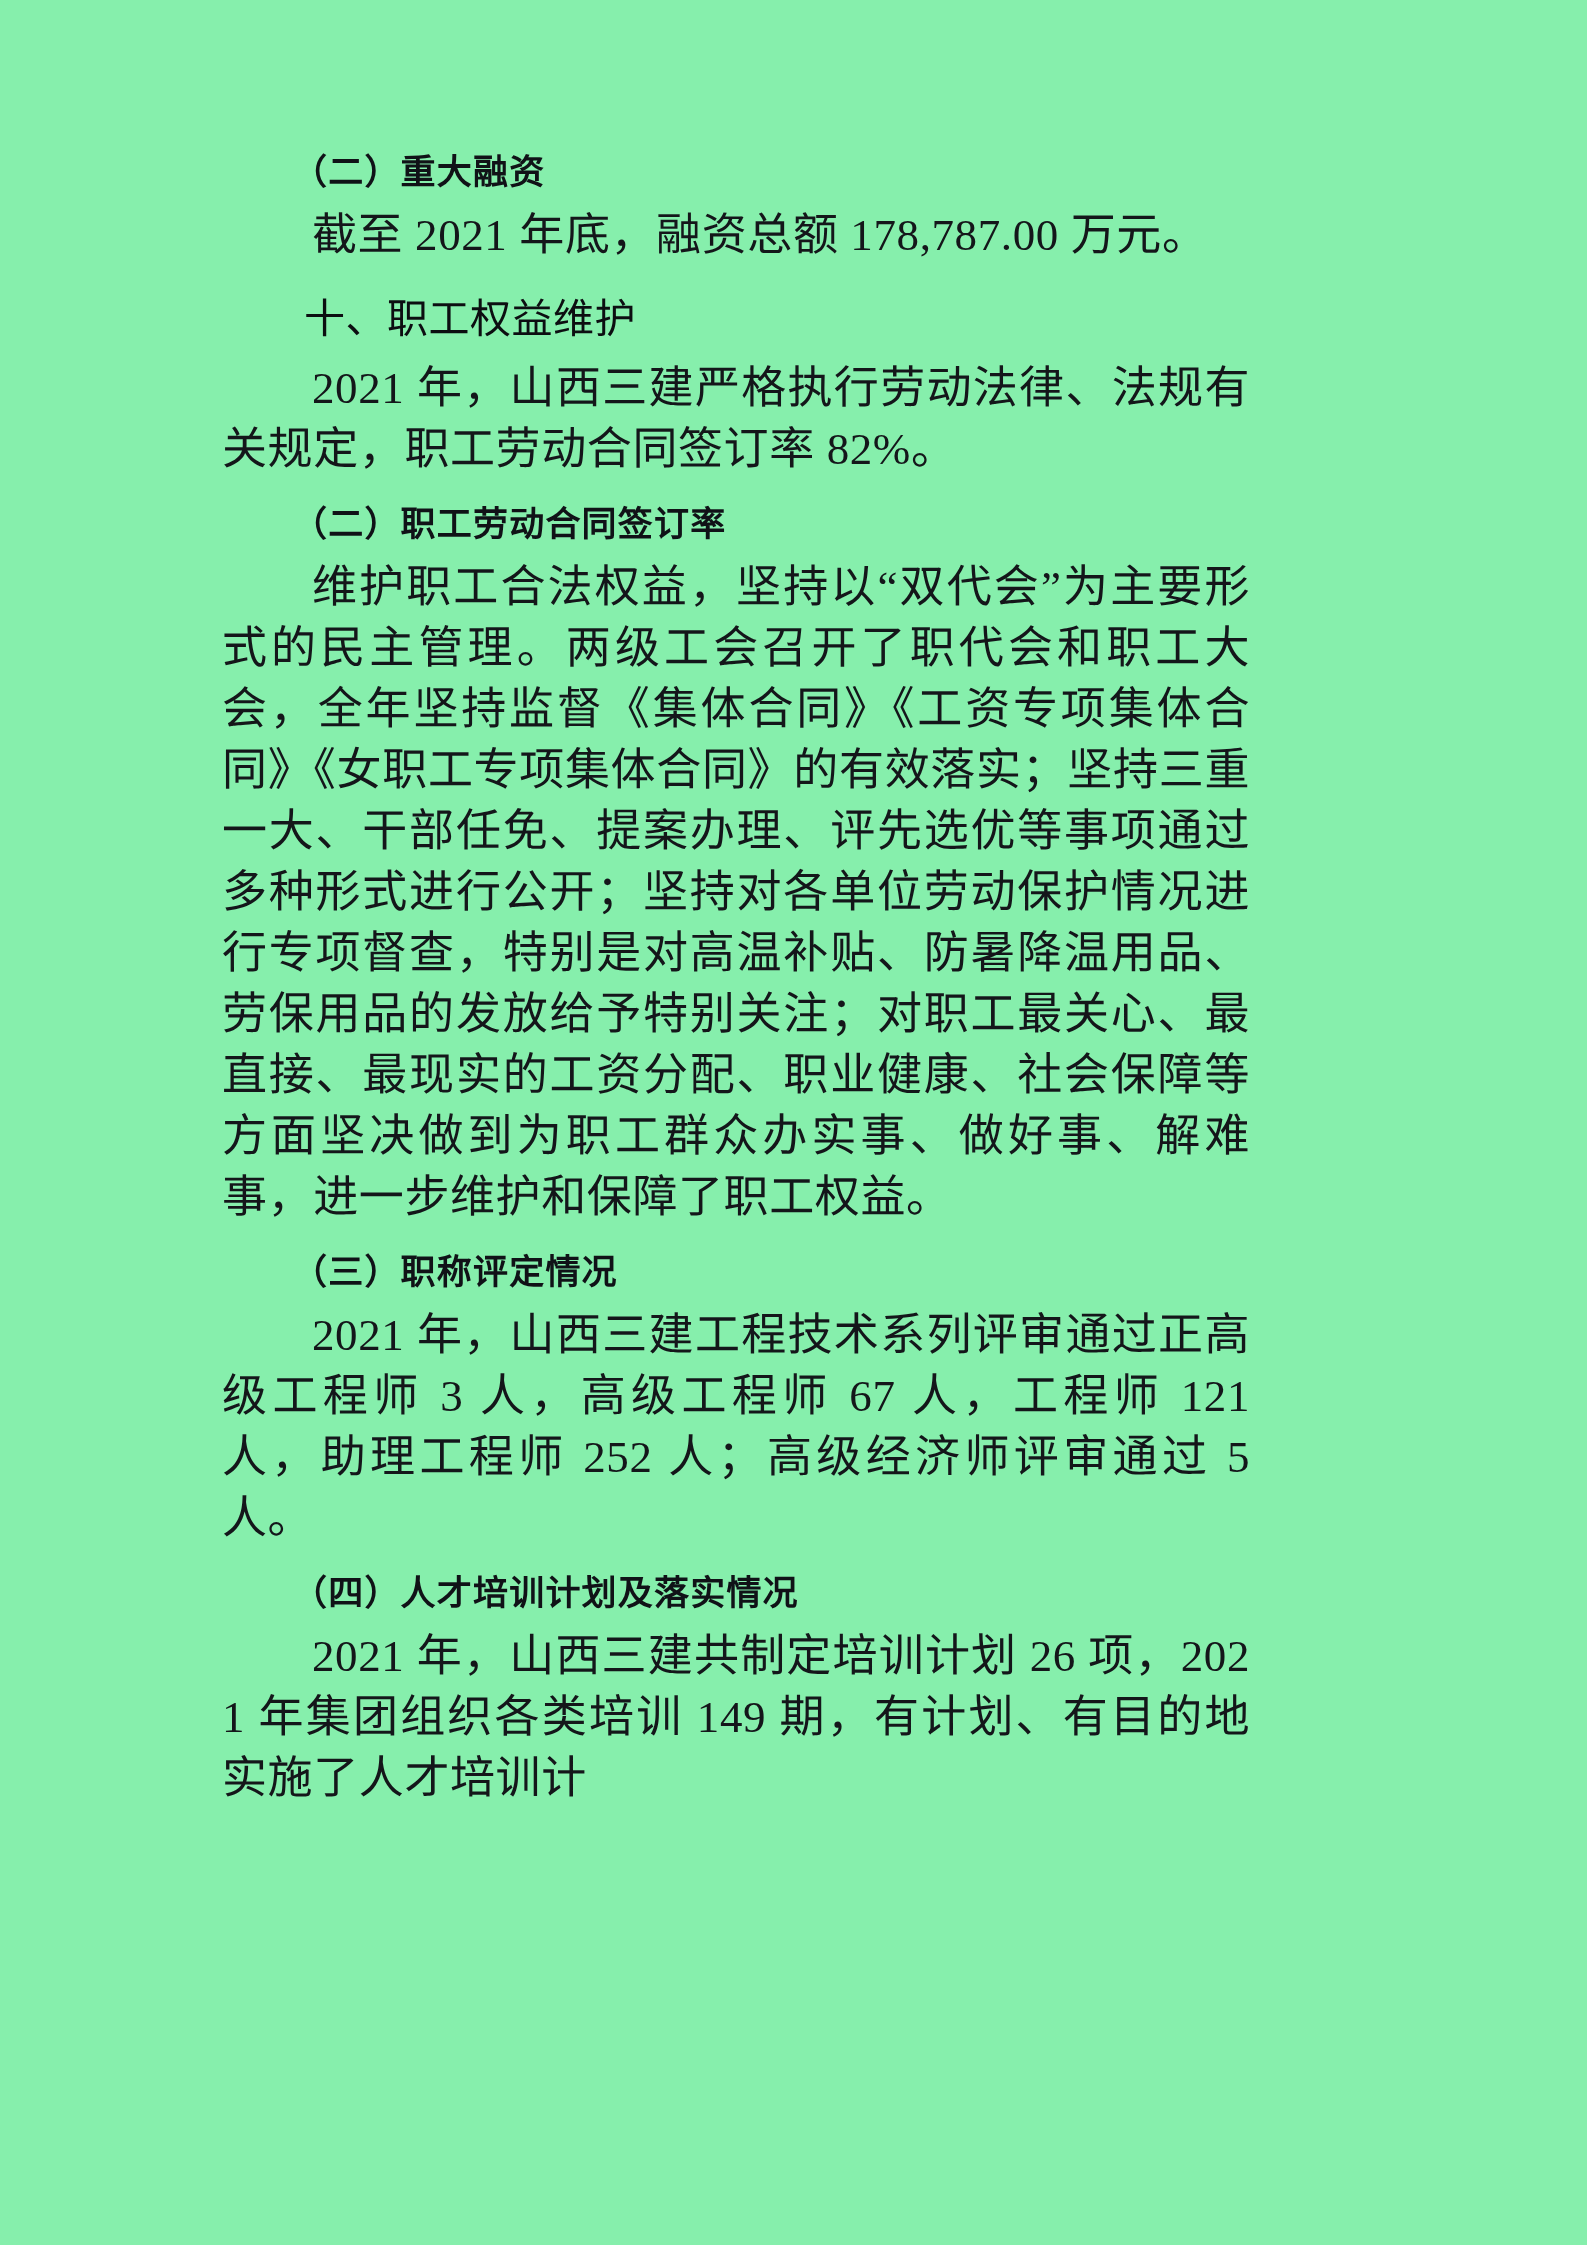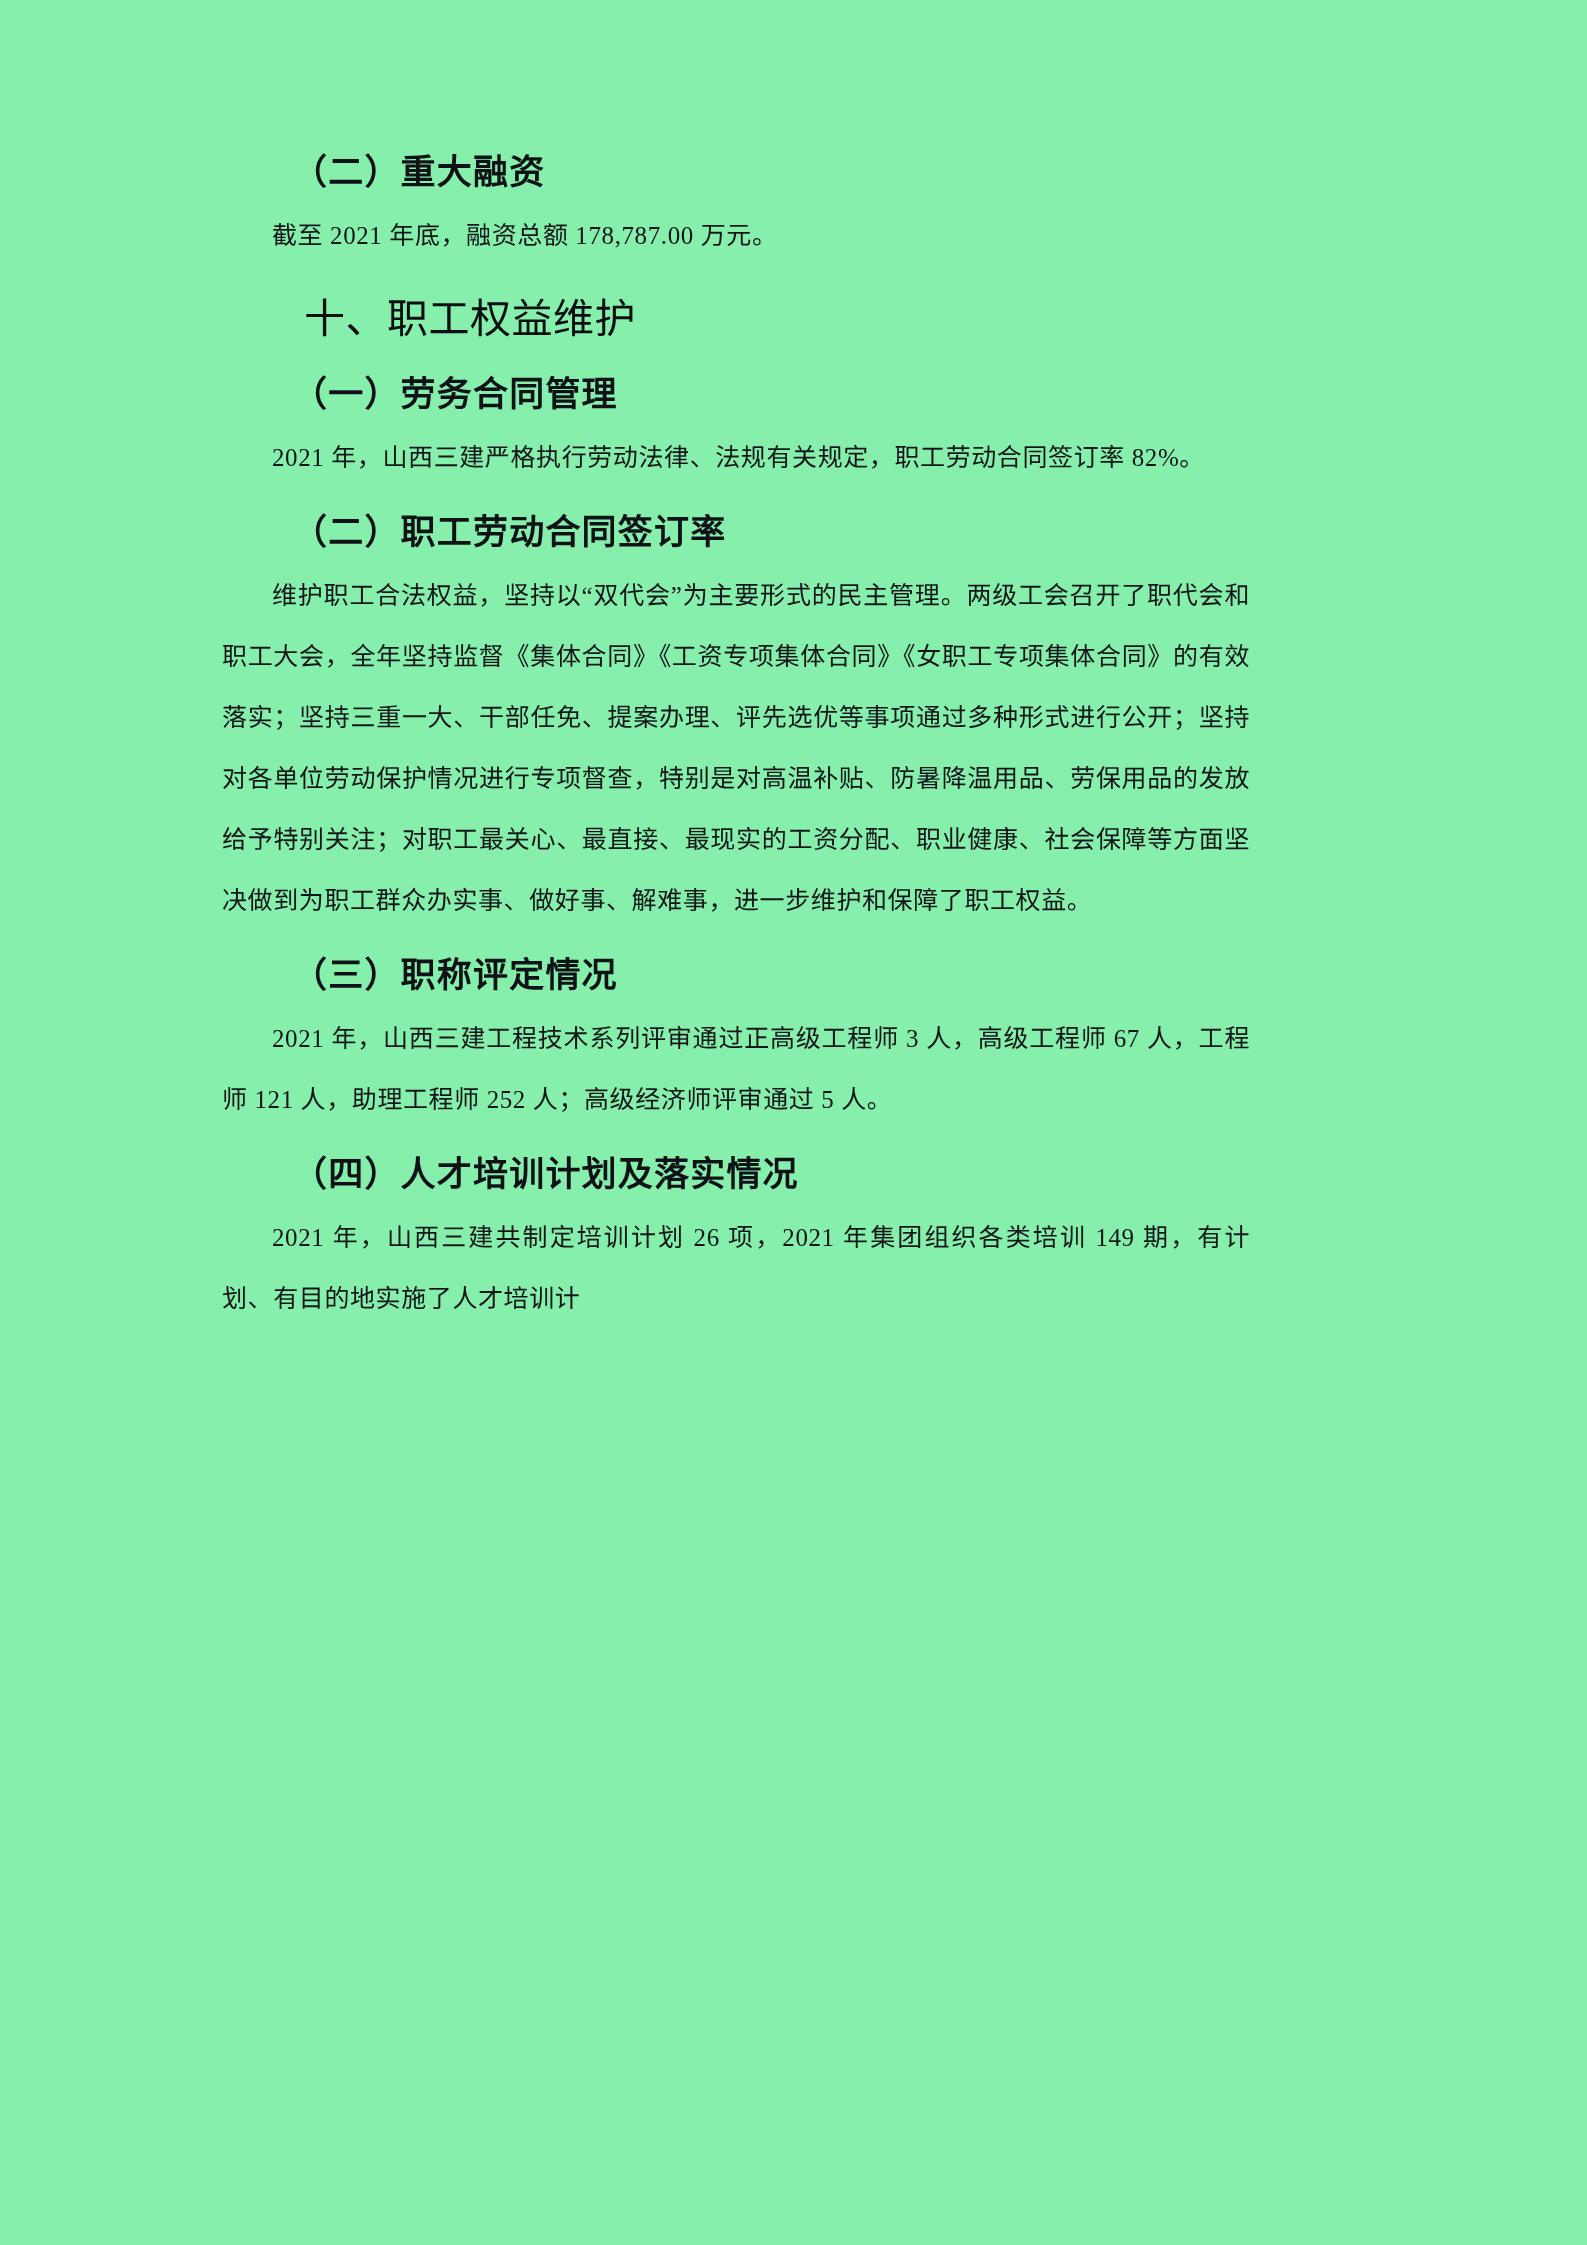--- a/index.html
+++ b/index.html
@@ -53,21 +53,21 @@
     text-indent: 2em;
     margin: 14px 0 2px 0;
     color: #101217;
     white-space: nowrap;
   }
 
   
   .p {
     font-family: "Liberation Serif", "DejaVu Serif", serif;
     font-weight: 400;
-    font-size: 25px;
+    font-size: 45px;
     line-height: 61px;
     letter-spacing: 0.6px;
     text-indent: 2em;
     margin: 0 0 2px 0;
     color: #14161a;
     text-align: justify;
     text-justify: inter-character;
     word-break: break-all;
   }
 
@@ -85,21 +85,20 @@
 
 <div class="page">
   <div class="content">
 
     <h2 class="h2">（二）重大融资</h2>
 
     <p class="p">截至 2021 年底，融资总额 178,787.00 万元。</p>
 
     <h1 class="h1">十、职工权益维护</h1>
 
-    <h2 class="h2">（一）劳务合同管理</h2>
 
     <p class="p">2021 年，山西三建严格执行劳动法律、法规有关规定，职工劳动合同签订率 82%。</p>
 
     <h2 class="h2">（二）职工劳动合同签订率</h2>
 
     <p class="p justify-all">维护职工合法权益，坚持以“双代会”为主要形式的民主管理。两级工会召开了职代会和职工大会，全年坚持监督《集体合同》《工资专项集体合同》《女职工专项集体合同》的有效落实；坚持三重一大、干部任免、提案办理、评先选优等事项通过多种形式进行公开；坚持对各单位劳动保护情况进行专项督查，特别是对高温补贴、防暑降温用品、劳保用品的发放给予特别关注；对职工最关心、最直接、最现实的工资分配、职业健康、社会保障等方面坚决做到为职工群众办实事、做好事、解难事，进一步维护和保障了职工权益。</p>
 
     <h2 class="h2">（三）职称评定情况</h2>
 
     <p class="p justify-all">2021 年，山西三建工程技术系列评审通过正高级工程师 3 人，高级工程师 67 人，工程师 121 人，助理工程师 252 人；高级经济师评审通过 5 人。</p>

